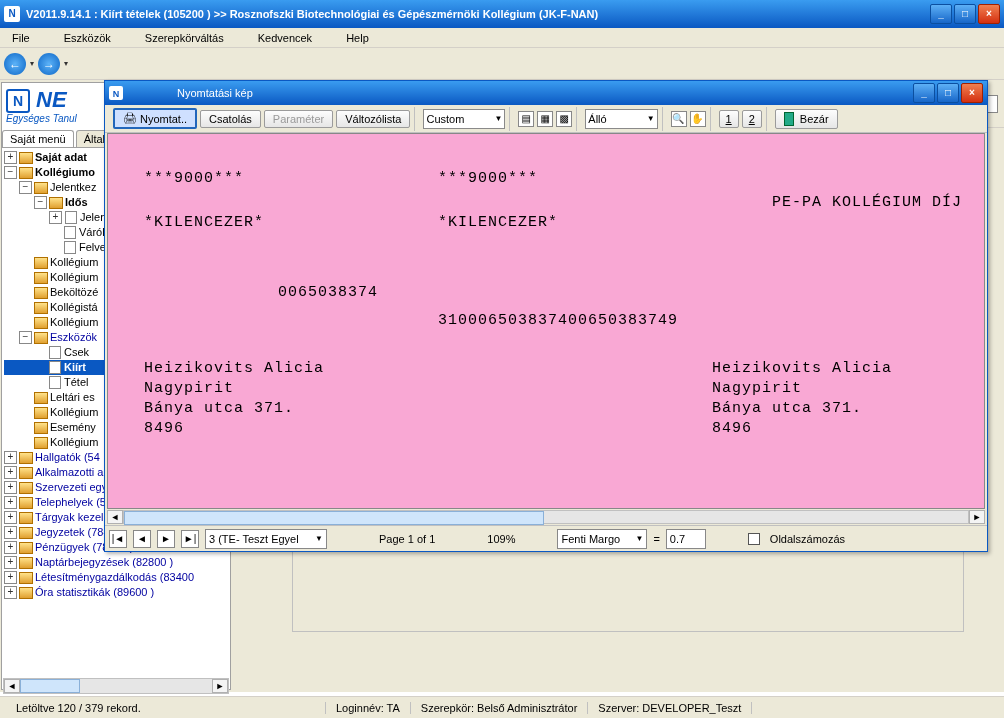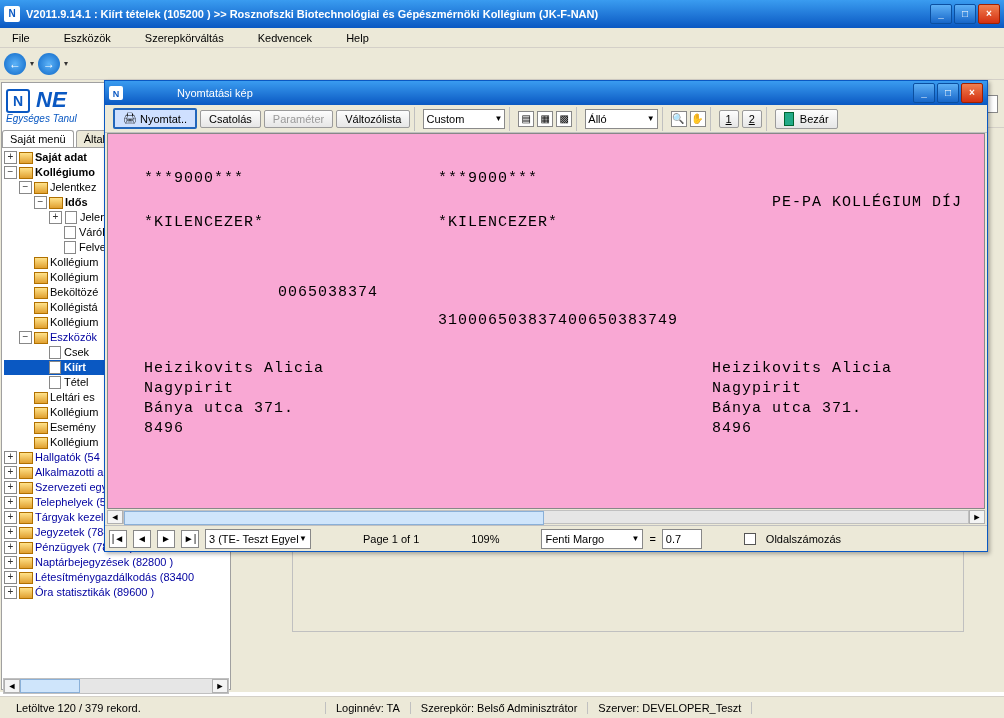--- a/index.html
+++ b/index.html
@@ -371,30 +371,30 @@
         <div class="sb-thumb" style="width:420px"></div>
       </div>
     <div class="sb-btn">►</div>
   </div>
 
   <div class="pv-footer">
     <div class="pv-nav-btn">|◄</div>
     <div class="pv-nav-btn">◄</div>
     <div class="pv-nav-btn">►</div>
     <div class="pv-nav-btn">►|</div>
-    <div class="pv-field" style="width:106px">
+    <div class="pv-field" style="width:122px">
         <span>3 (TE- Teszt Egyel</span>
         <span style="margin-left:auto;font-size:8px">▼</span>
       </div>
     <div style="width:40px"></div>
     <span>Page 1 of 1</span>
     <div style="width:40px"></div>
     <span>109%</span>
     <div style="width:30px"></div>
-    <div class="pv-field" style="width:102px">
+    <div class="pv-field" style="width:90px">
         <span>Fenti Margo</span>
         <span style="margin-left:auto;font-size:8px">▼</span>
       </div>
     <span>=</span>
     <div class="pv-field" style="width:40px">
         <span>0.7</span>
       </div>
     <div style="width:30px"></div>
     <span class="chk"></span>
     <span>Oldalszámozás</span>

